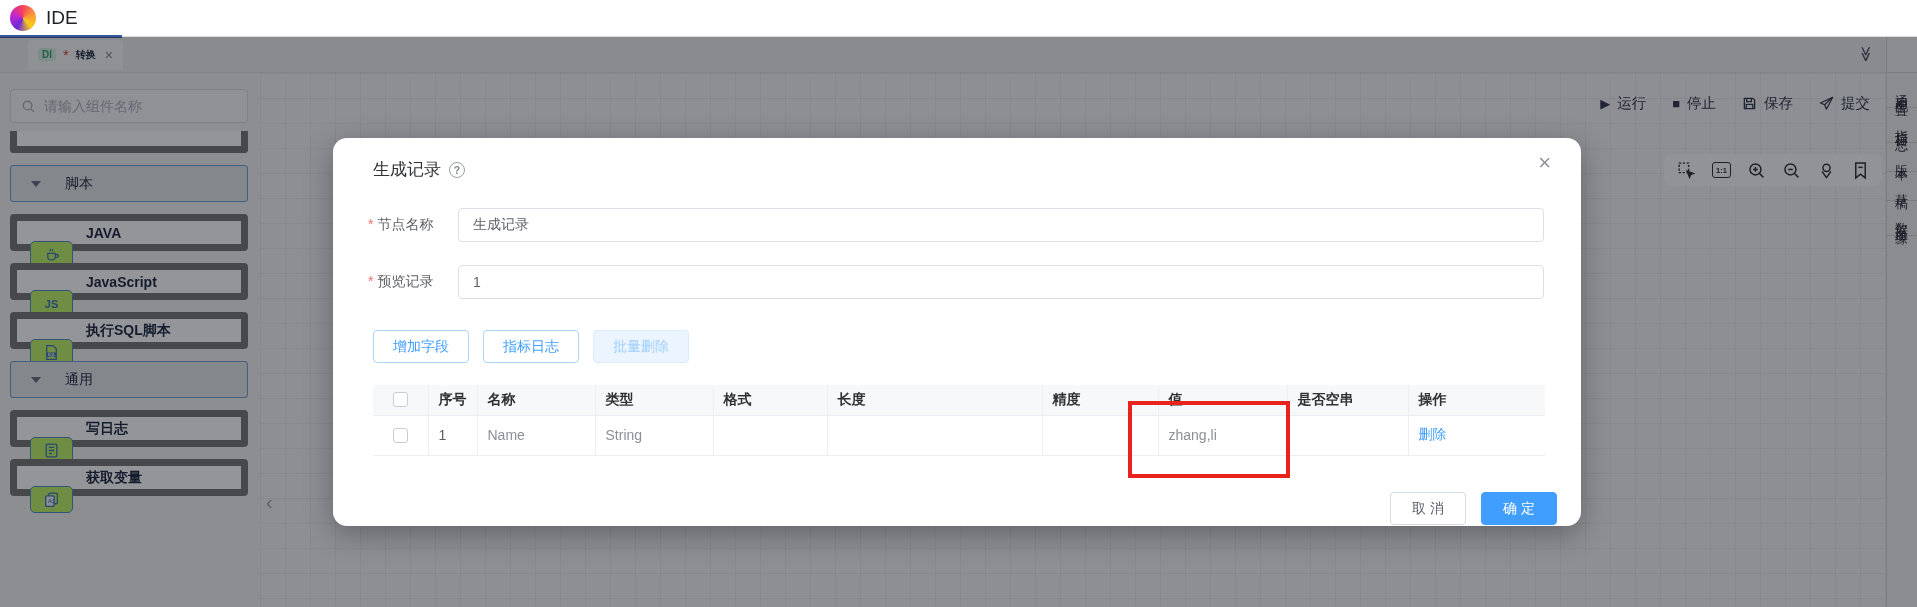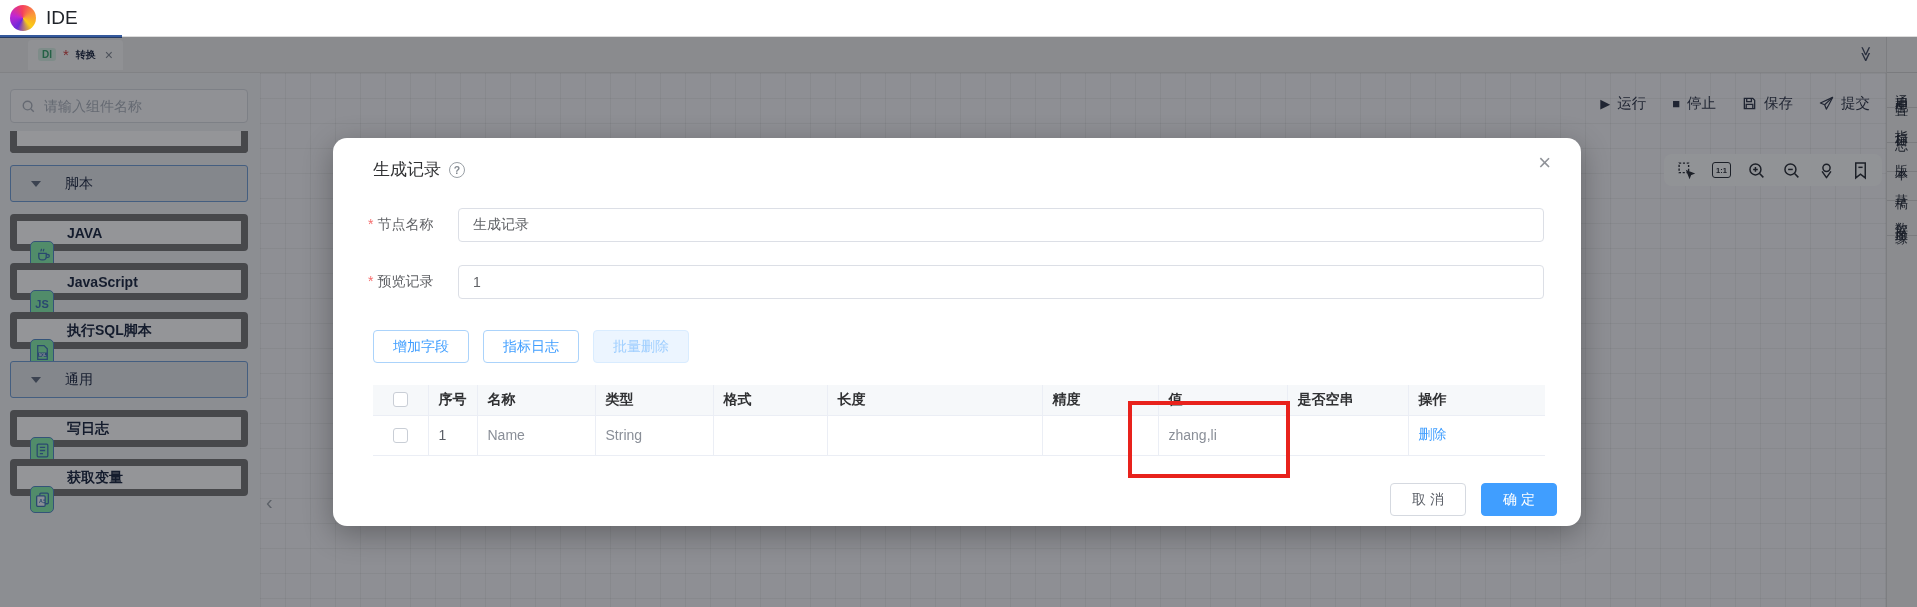--- a/index.html
+++ b/index.html
@@ -37,21 +37,21 @@
     color:#5a5e66; width:100%; font-family:inherit; }
   .search-box input::placeholder { color:#aab0ba; }
   .side-list { display:flex; flex-direction:column; gap:12px; padding:8px 12px 0 10px;justify-content:space-between; }
   .side-item { height:37px; background:#fff; border:7px solid #737373; border-radius:4px;
     display:flex; align-items:center; gap:13px; padding-left:13px; font-size:14px; font-weight:700; }
   .side-item.partial { height:22px; border-radius:0 0 4px 4px; border-top:none; }
   .side-group { height:37px; background:#e2e5e9; border:1px solid #6e9bd3; border-radius:3px;
     display:flex; align-items:center; padding-left:20px; gap:24px; font-size:14px; }
   .caret { width:0; height:0; border-left:5px solid transparent; border-right:5px solid transparent;
     border-top:6px solid #5f6b7e; }
-  .ico-box { width:24px; height:27px; border:1px solid #5188c7; border-radius:5px; background:#86efac;
+  .ico-box { width:43px; height:27px; border:1px solid #5188c7; border-radius:5px; background:#bef264;
     color:#3f74b5; display:flex; align-items:center; justify-content:center; font-size:11px; font-weight:700;margin-top:44px; }
   
   .canvas { position:absolute; top:73px; left:260px; right:31px; bottom:0; background-color:#f4f5f7;
     background-image:linear-gradient(rgba(29,35,41,0.055) 1px,transparent 1px),
       linear-gradient(90deg,rgba(29,35,41,0.055) 1px,transparent 1px);
     background-size:25px 25px; }
   .run-toolbar { position:absolute; top:21px; right:16px; display:flex; gap:26px; }
   .run-btn { display:flex; align-items:center; gap:7px; font-size:14.5px; color:#2c3347; cursor:pointer; }
   .glyph-ico { font-size:13px; color:#2c3347; }
   .canvas-tools { position:absolute; top:81px; right:4px; height:32px; background:#fafbfc;
@@ -92,21 +92,21 @@
   .mtable td { height:40px; font-size:14px; color:#8a8f98; padding-left:10px;
     border-right:1px solid #ebeef5; border-bottom:1px solid #ebeef5; background:#fff; }
   .mtable th:last-child,.mtable td:last-child { border-right:none; }
   .mtable .c-idx { color:#5a5e66; }
   .chk { width:15px; height:15px; border:1px solid #c9ced6; border-radius:3px; background:#fff;
     display:block; margin:0 auto; }
   .cell-chk { padding-left:0 !important; text-align:center; }
   .del-link { color:#409eff; cursor:pointer; }
   .highlight-box { position:absolute; left:795px; top:263px; width:162px; height:77px;
     border:4px solid #e8221c; z-index:5; pointer-events:none; }
-  .f-btn { position:absolute; top:345px; height:33px; border-radius:4px; font-size:14px;
+  .f-btn { position:absolute; top:354px; height:33px; border-radius:4px; font-size:14px;
     display:flex; align-items:center; justify-content:center; cursor:pointer; font-family:inherit; }
   .btn-cancel { left:1057px; width:76px; background:#fff; border:1px solid #d5d9e0; color:#5a5e66; }
   .btn-confirm { left:1148px; width:76px; background:#409eff; border:1px solid #409eff; color:#fff; }
   svg { display:block; }
 </style>
 </head>
 <body>
 
 <div class="top-header">
   <span class="logo"></span>

